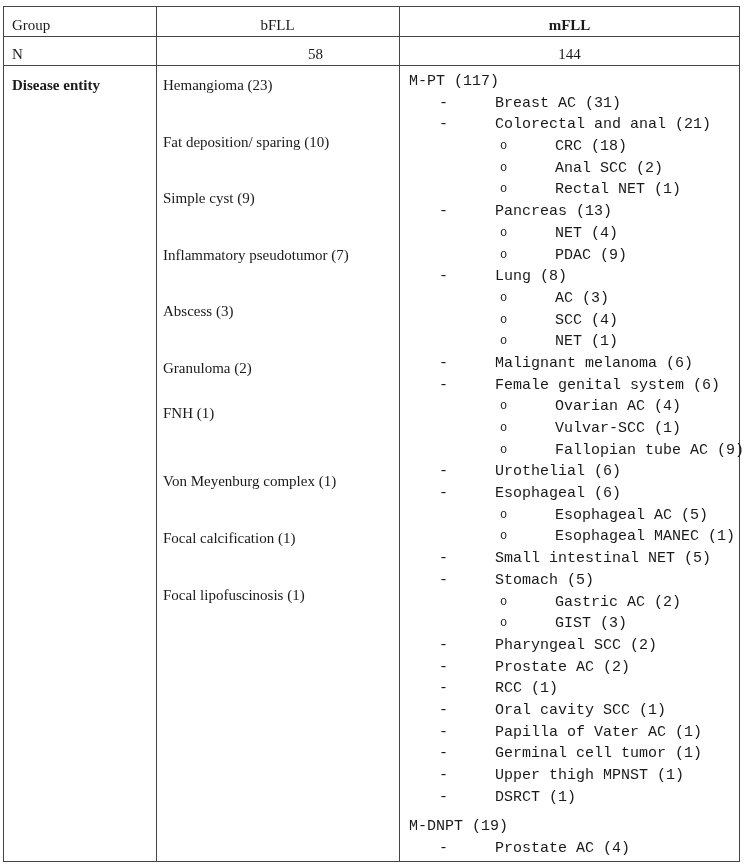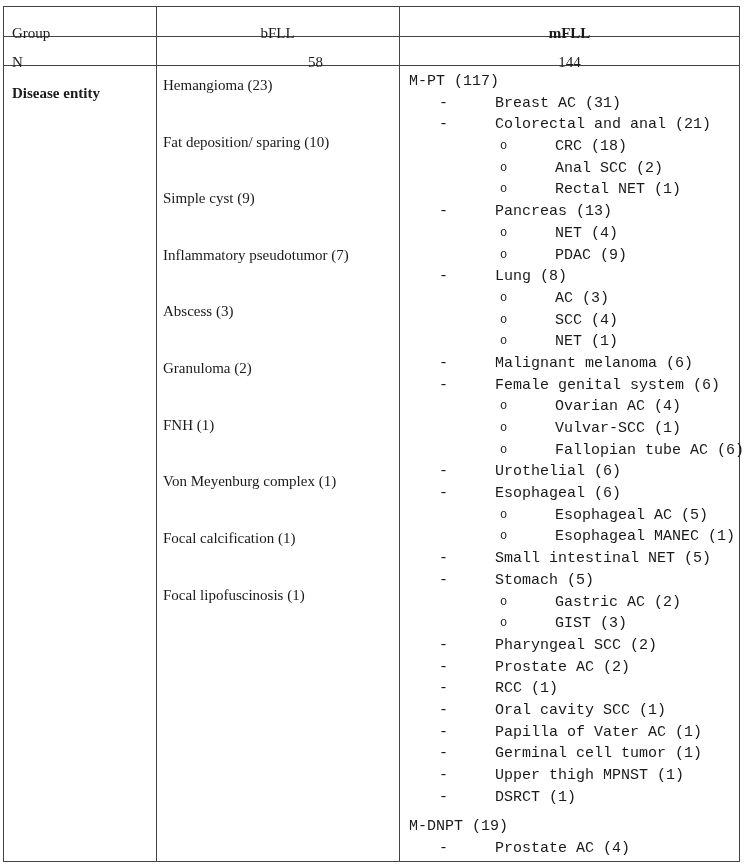--- a/index.html
+++ b/index.html
@@ -2,21 +2,21 @@
 <html><head>
 <meta charset="utf-8">
 <style>
   html, body { margin: 0; padding: 0; background: #ffffff; }
   body { width: 745px; height: 866px; position: relative; overflow: hidden;
          font-family: "Liberation Serif", "DejaVu Serif", serif; font-size: 15px; color: #1a1a1a; }
   .tbl { position: absolute; left: 3px; top: 6px; width: 737px; height: 856px;
          border: 1px solid #444; box-sizing: border-box; }
   .hline { position: absolute; left: 0; right: 0; height: 0; border-top: 1px solid #444; }
   .vline { position: absolute; top: 0; bottom: 0; width: 0; border-left: 1px solid #444; }
-  .cell { position: absolute; white-space: nowrap; line-height: 18px; margin-top: 8px; }
+  .cell { position: absolute; white-space: nowrap; line-height: 18px; }
   .center { text-align: center; }
   .bfll-item { position: absolute; left: 163px; white-space: nowrap; line-height: 18px; }
   .mfll { position: absolute; left: 409px; top: 71px; font-family: Liberation Mono, monospace; }
   .mrow { height: 21.7px; line-height: 21.7px; white-space: nowrap; position: relative; }
   .lvl0 { padding-left: 0; }
   .lvl1 .bullet { position: absolute; left: 30px; }
   .lvl1 .txt { position: absolute; left: 86px; }
   .lvl2 .bullet { position: absolute; left: 91px; font-size: 12px; }
   .lvl2 .txt { position: absolute; left: 146px; }
   .gap { height: 8px; }
@@ -41,21 +41,21 @@
 
 <div class="cell" style="left:12px; top:76px;font-weight:bold;">Disease entity</div>
 
 <div>
   <div class="bfll-item" style="top:76px">Hemangioma (23)</div>
   <div class="bfll-item" style="top:133px">Fat deposition/ sparing (10)</div>
   <div class="bfll-item" style="top:189px">Simple cyst (9)</div>
   <div class="bfll-item" style="top:246px">Inflammatory pseudotumor (7)</div>
   <div class="bfll-item" style="top:302px">Abscess (3)</div>
   <div class="bfll-item" style="top:359px">Granuloma (2)</div>
-  <div class="bfll-item" style="top:416px">FNH (1)</div>
+  <div class="bfll-item" style="top:404px">FNH (1)</div>
   <div class="bfll-item" style="top:472px">Von Meyenburg complex (1)</div>
   <div class="bfll-item" style="top:529px">Focal calcification (1)</div>
   <div class="bfll-item" style="top:586px">Focal lipofuscinosis (1)</div>
 </div>
 
 <div class="mfll">
   <div class="mrow lvl0">M-PT (117)</div>
 
   <div class="mrow lvl1">
       <span class="bullet">-</span>
@@ -121,21 +121,21 @@
   <div class="mrow lvl2">
       <span class="bullet">o</span>
       <span class="txt">Ovarian AC (4)</span>
     </div>
   <div class="mrow lvl2">
       <span class="bullet">o</span>
       <span class="txt">Vulvar-SCC (1)</span>
     </div>
   <div class="mrow lvl2">
       <span class="bullet">o</span>
-      <span class="txt">Fallopian tube AC (6)</span>
+      <span class="txt">Fallopian tube AC (9)</span>
     </div>
 
   <div class="mrow lvl1">
       <span class="bullet">-</span>
       <span class="txt">Urothelial (6)</span>
     </div>
 
   <div class="mrow lvl1">
       <span class="bullet">-</span>
       <span class="txt">Esophageal (6)</span>

